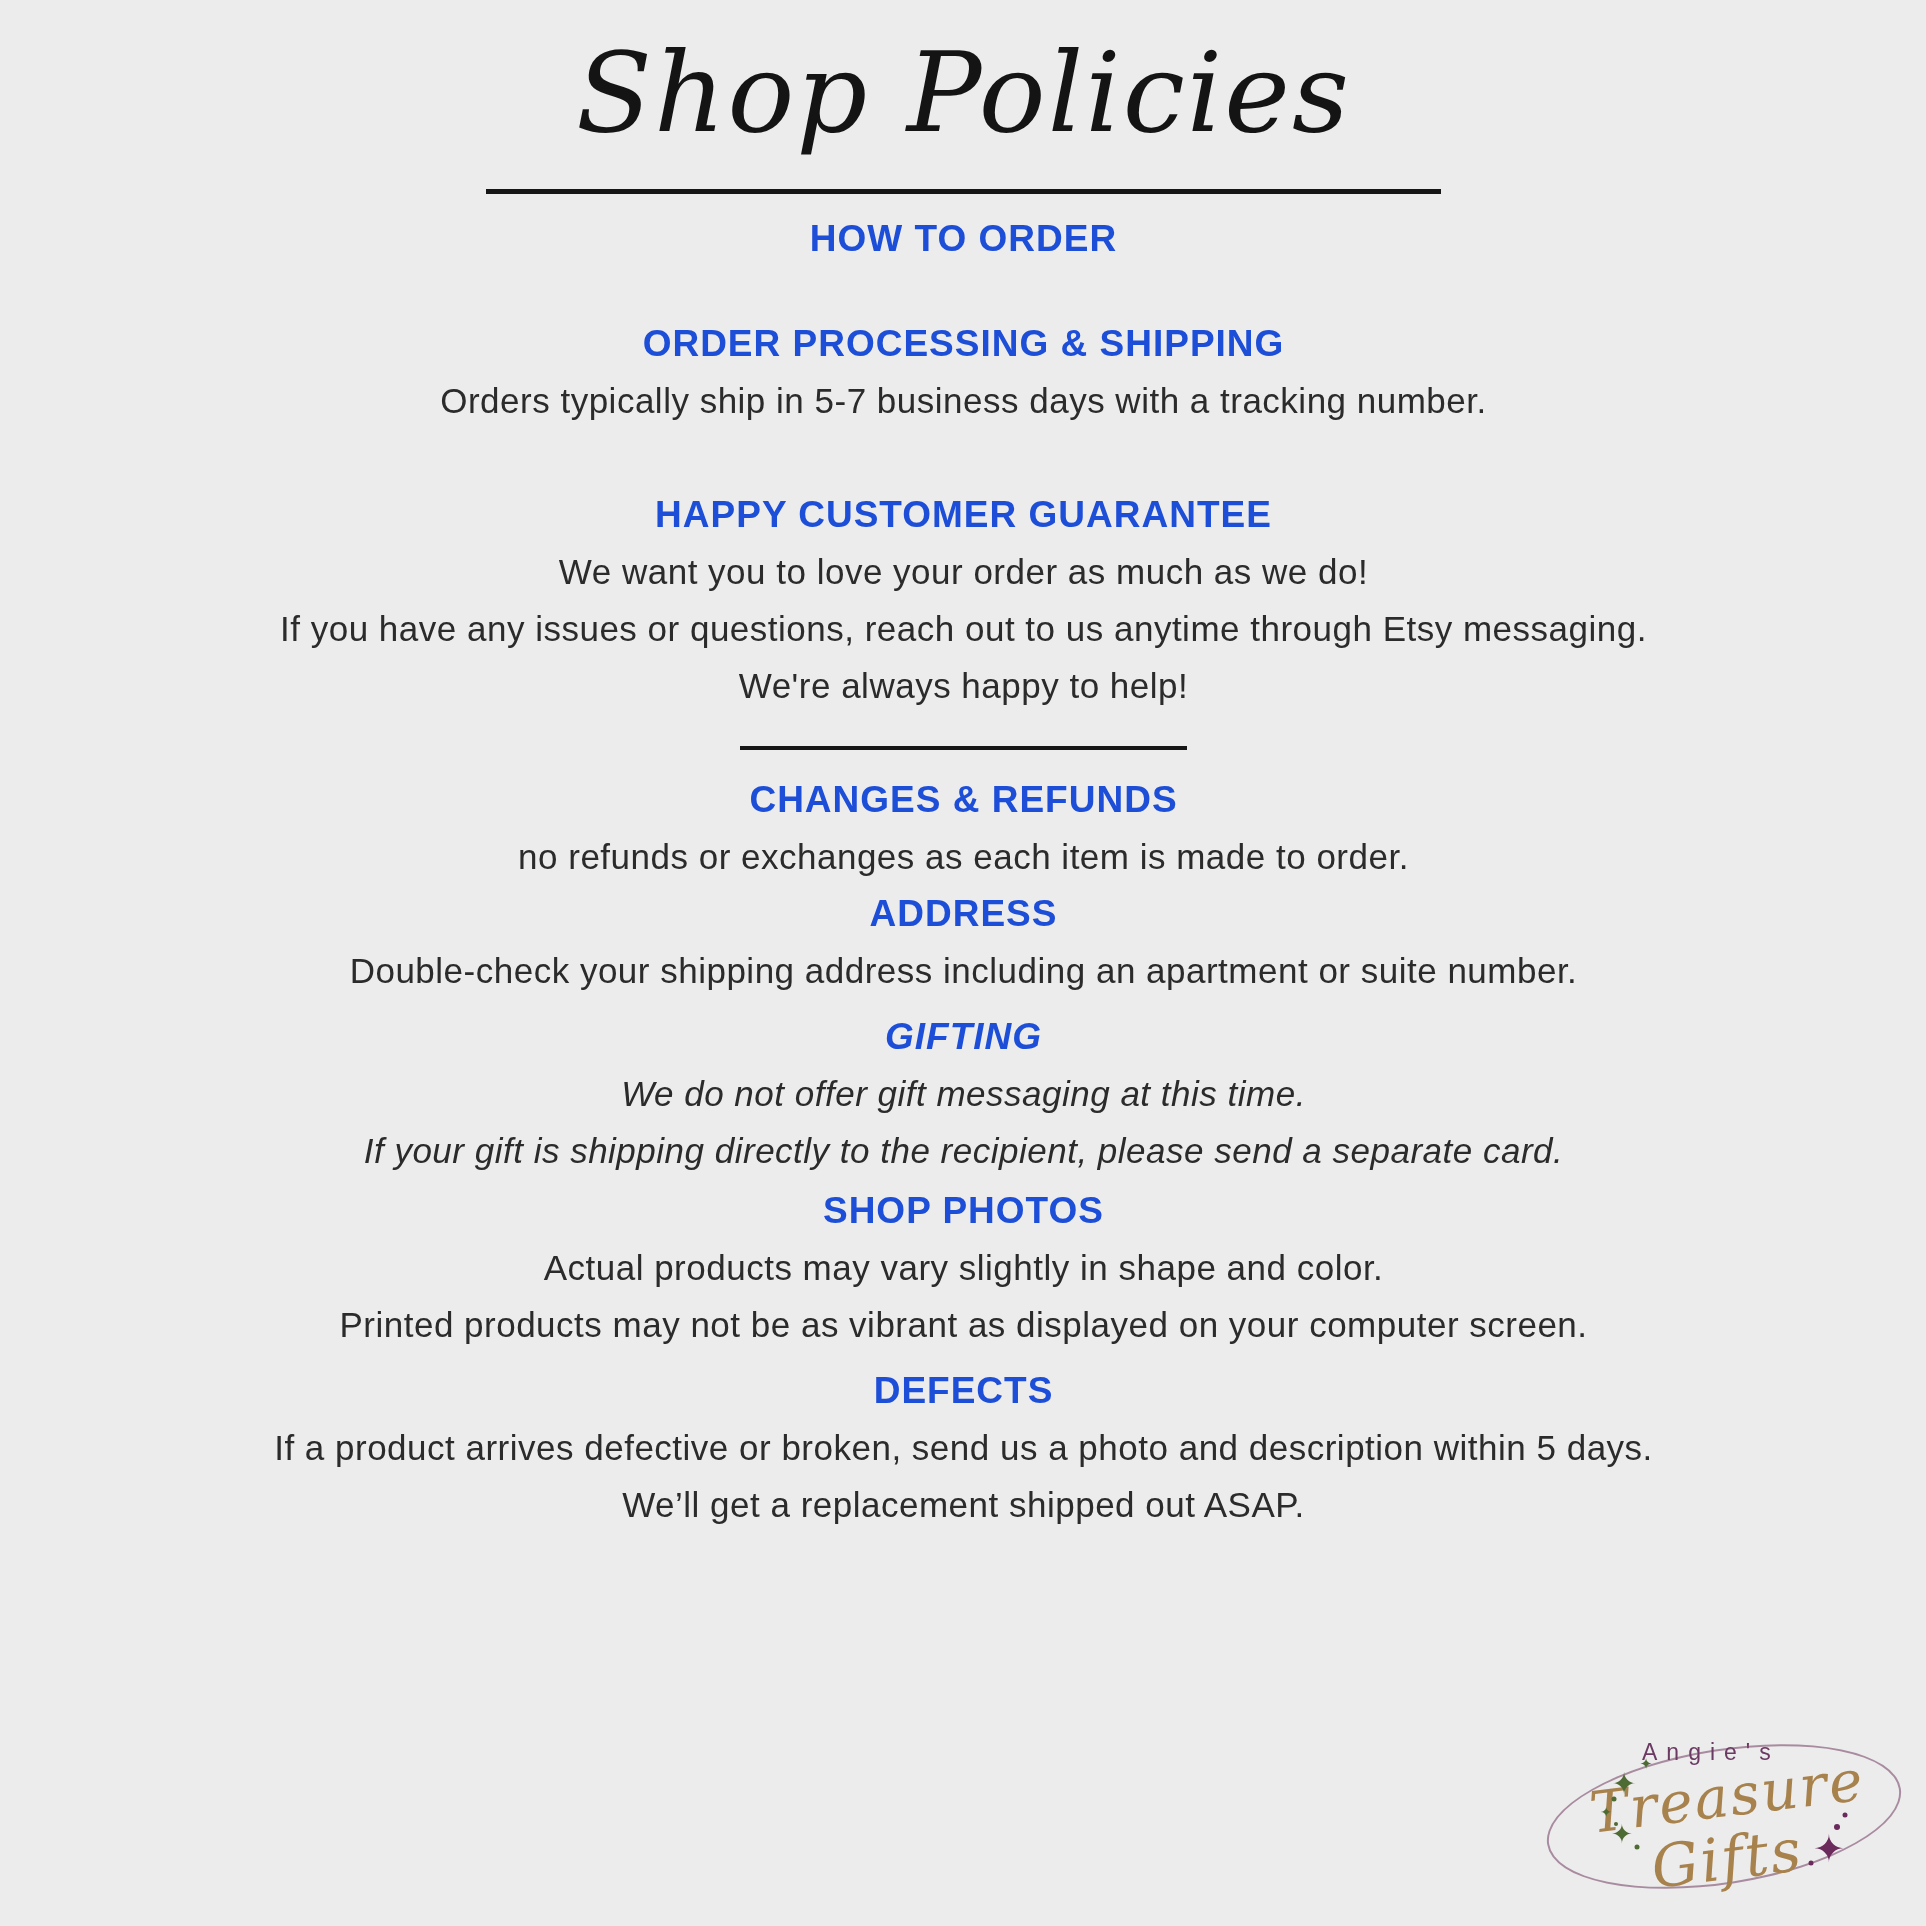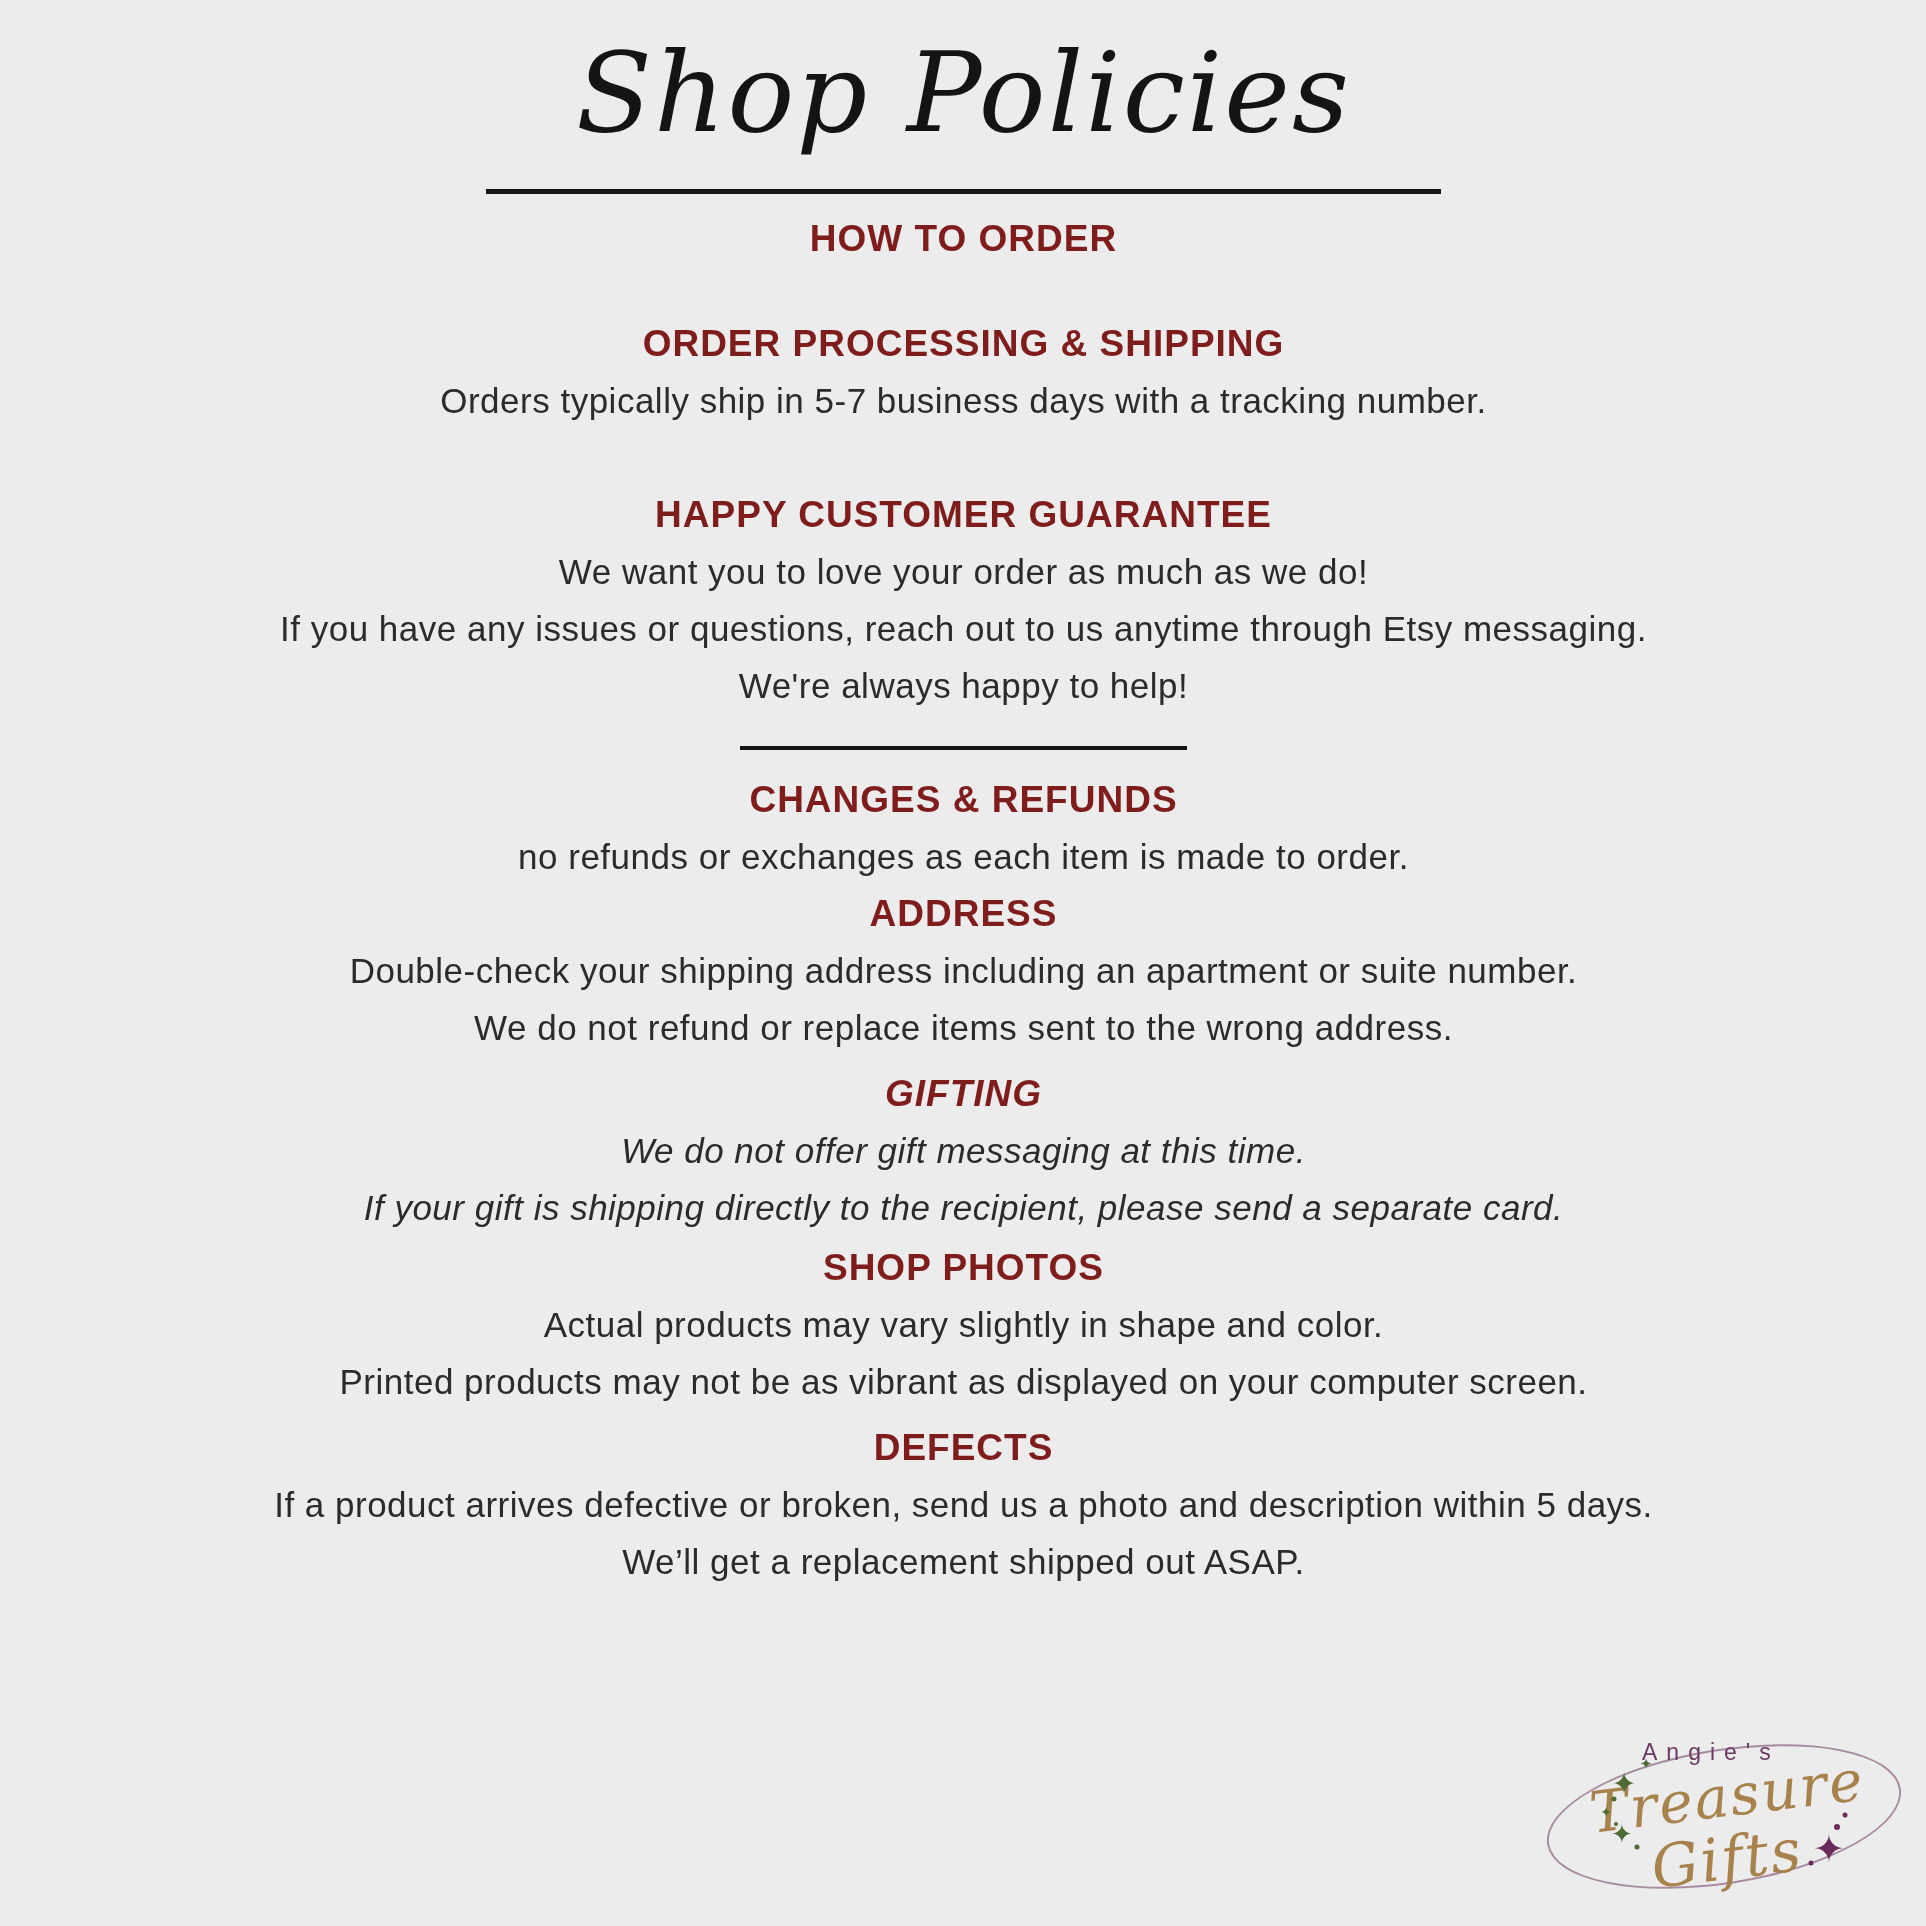--- a/index.html
+++ b/index.html
@@ -27,21 +27,21 @@
   .title-divider {
     width:955px; height:5px;
     background:#161616;
     margin:22px auto 16px auto;
   }
   .sec { margin:0; }
   .heading {
     font-size:37px;
     font-weight:bold;
     line-height:57px;
-    color:#7f1d1d;
+    color:#1d4ed8;
     letter-spacing:1px;
     white-space:nowrap;
   }
   .bodyline {
     font-size:35px;
     font-weight:normal;
     line-height:57px;
     color:#2b2b2b;
     letter-spacing:0.5px;
     white-space:nowrap;
@@ -141,21 +141,20 @@
           <div class="bodyline">If you have any issues or questions, reach out to us anytime through Etsy messaging.</div>
           <div class="bodyline">We're always happy to help!</div>
         </section>
         <section class="sec sec-3">
           <div class="heading">CHANGES &amp; REFUNDS</div>
           <div class="bodyline">no refunds or exchanges as each item is made to order.</div>
         </section>
         <section class="sec sec-4">
           <div class="heading">ADDRESS</div>
           <div class="bodyline">Double-check your shipping address including an apartment or suite number.</div>
-          <div class="bodyline">We do not refund or replace items sent to the wrong address.</div>
         </section>
         <section class="sec sec-5">
           <div class="heading">GIFTING</div>
           <div class="bodyline">We do not offer gift messaging at this time.</div>
           <div class="bodyline">If your gift is shipping directly to the recipient, please send a separate card.</div>
         </section>
         <section class="sec sec-6">
           <div class="heading">SHOP PHOTOS</div>
           <div class="bodyline">Actual products may vary slightly in shape and color.</div>
           <div class="bodyline">Printed products may not be as vibrant as displayed on your computer screen.</div>

